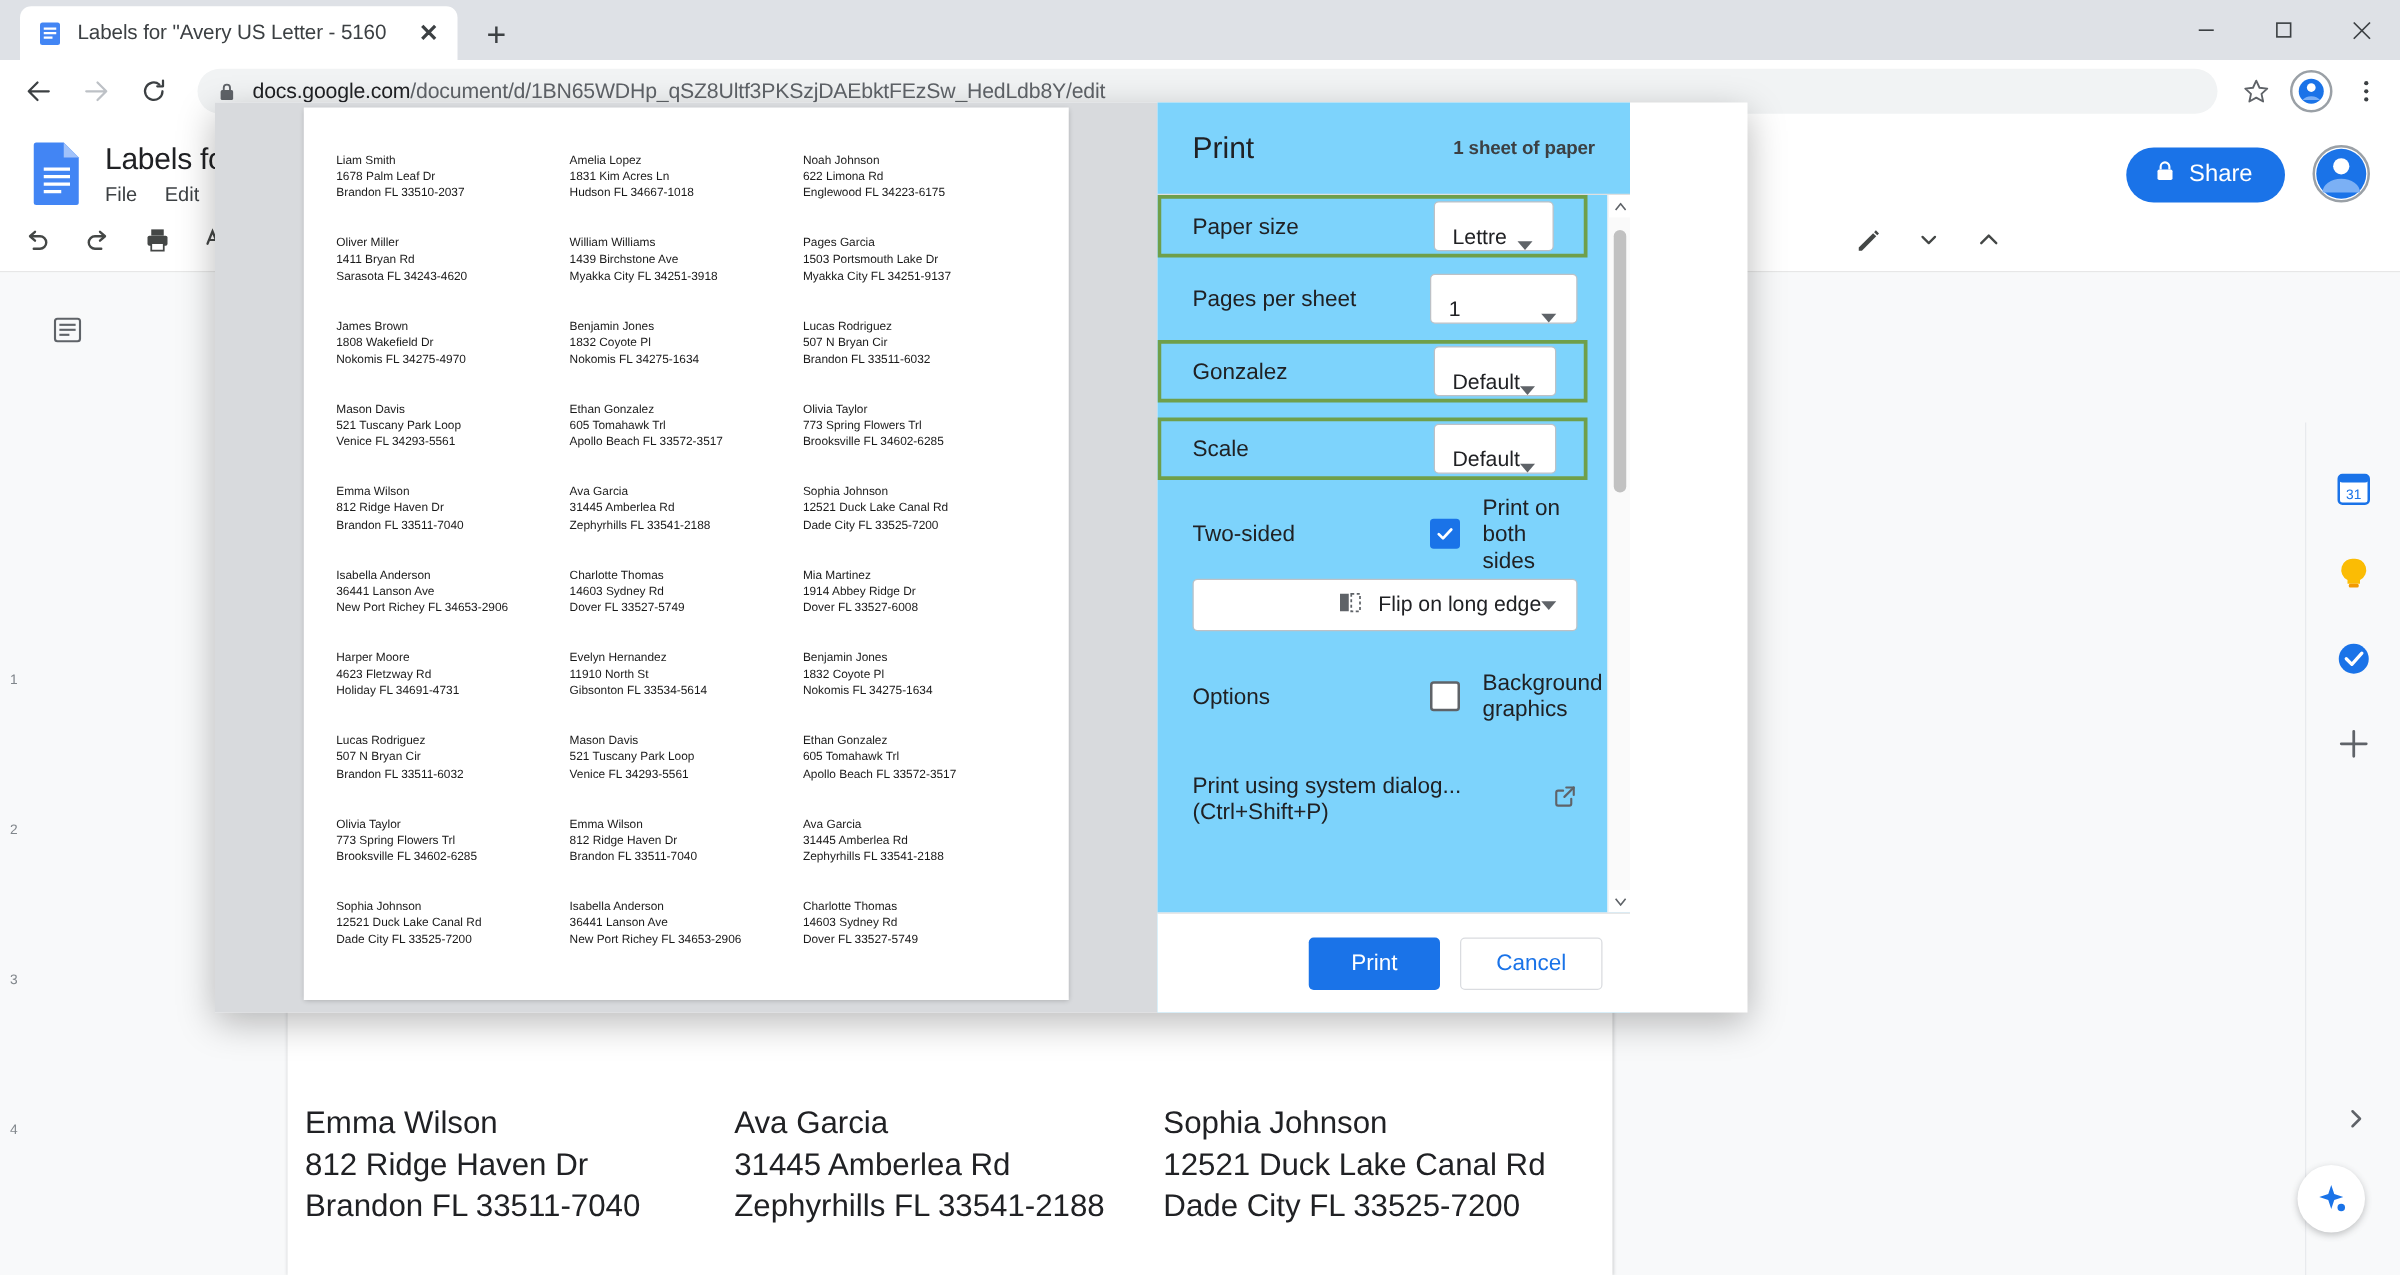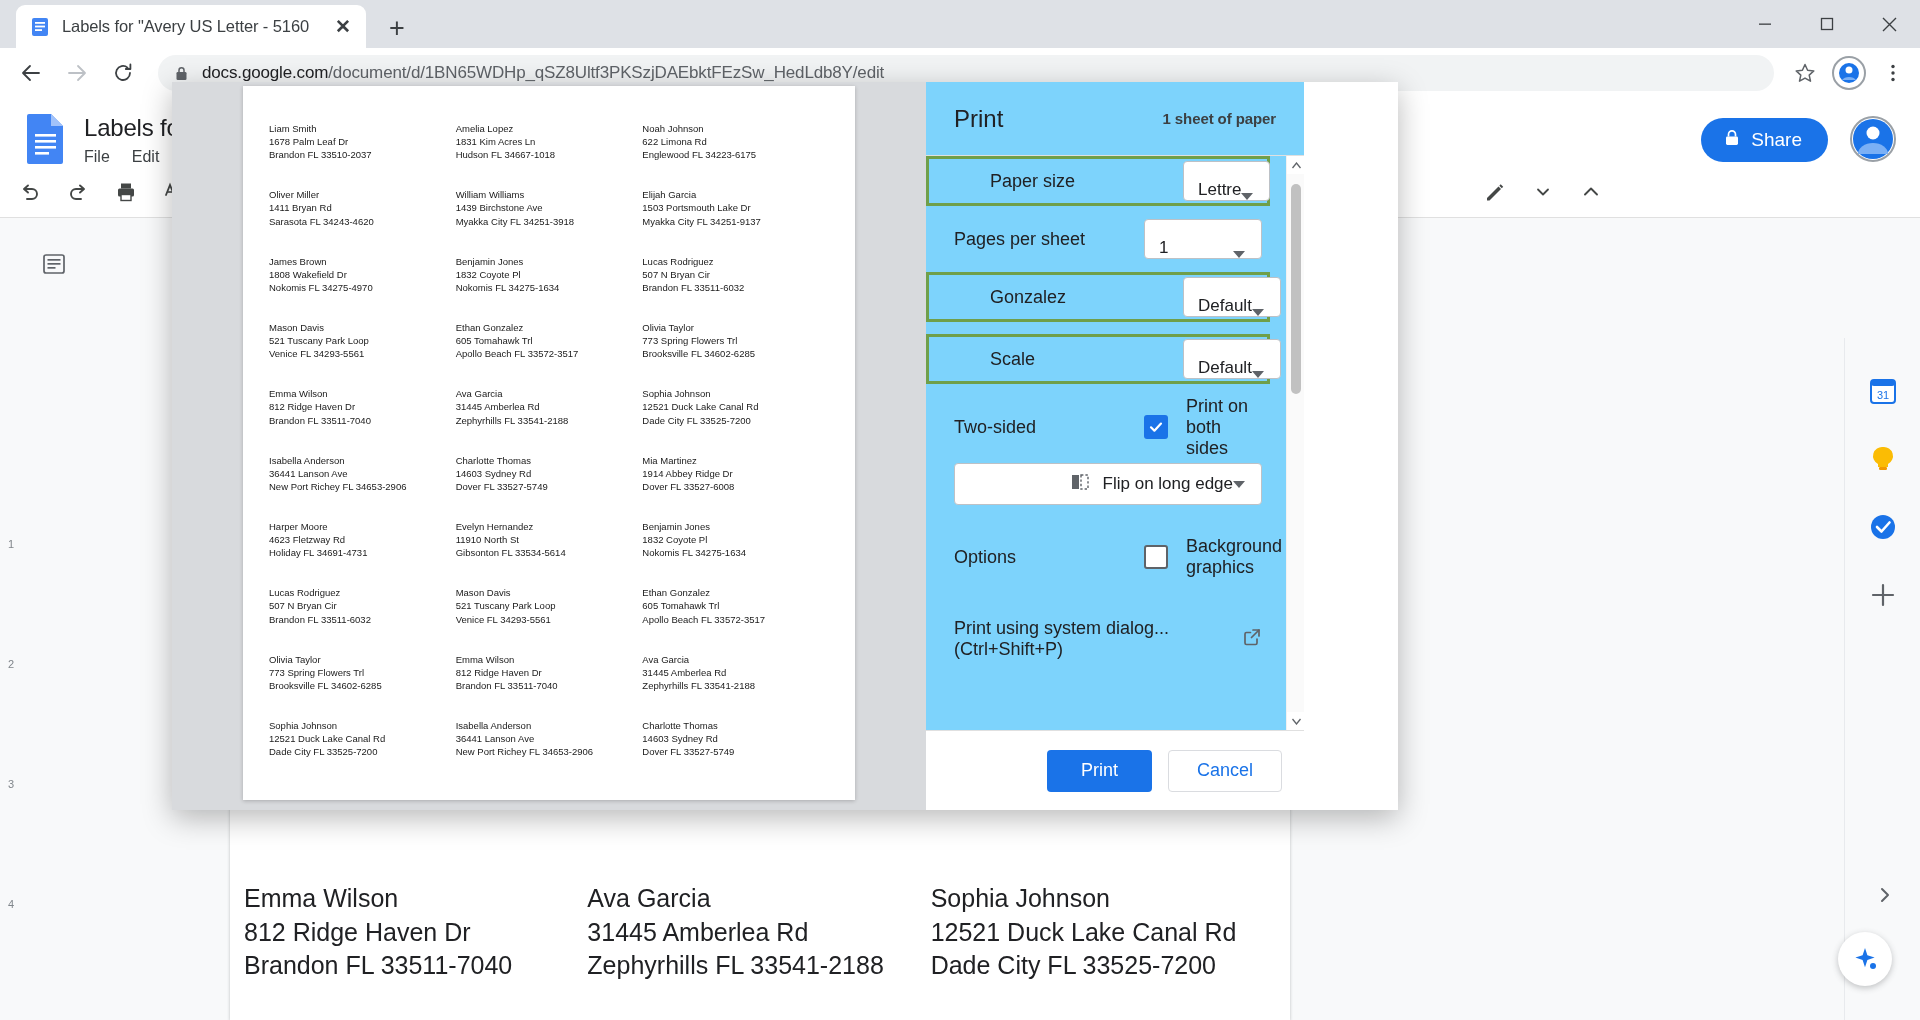--- a/index.html
+++ b/index.html
@@ -230,21 +230,21 @@
   .more-settings span { font-size: 19px; color: #202124; }
 
   .srow {
     height: 66px; display: flex; align-items: center;
     padding: 0 24px 0 28px; position: relative;
   }
   .srow.hl {
     border: 3px solid #6f9f4a; margin: 0 16px 0 0; padding-left: 25px; height: 50px;
   }
   .srow-label { font-size: 18px; color: #202124; flex: 0 0 190px; }
-  .srow.hl .srow-label { flex: 0 0 193px; margin-left: 36px; }
+  .srow.hl .srow-label { flex: 0 0 193px; }
 
   .select {
     flex: 1 1 auto; height: 40px; border: 1px solid #bdc1c6; border-radius: 4px;
     background: #ffffff; display: flex; align-items: flex-end;
     padding: 0 10px 0 14px; justify-content: space-between; cursor: pointer;
   }
   .select-val { font-size: 17px; color: #202124; }
   .caret {
     width: 0; height: 0; border-left: 6px solid transparent;
     border-right: 6px solid transparent; border-top: 7px solid #5f6368;
@@ -563,21 +563,21 @@
               <div>Oliver Miller</div>
               <div>1411 Bryan Rd</div>
               <div>Sarasota FL 34243-4620</div>
             </div>
             <div class="label-cell">
               <div>William Williams</div>
               <div>1439 Birchstone Ave</div>
               <div>Myakka City FL 34251-3918</div>
             </div>
             <div class="label-cell">
-              <div>Elijah Garcia</div>
+              <div>Pages Garcia</div>
               <div>1503 Portsmouth Lake Dr</div>
               <div>Myakka City FL 34251-9137</div>
             </div>
             <div class="label-cell">
               <div>James Brown</div>
               <div>1808 Wakefield Dr</div>
               <div>Nokomis FL 34275-4970</div>
             </div>
             <div class="label-cell">
               <div>Benjamin Jones</div>

